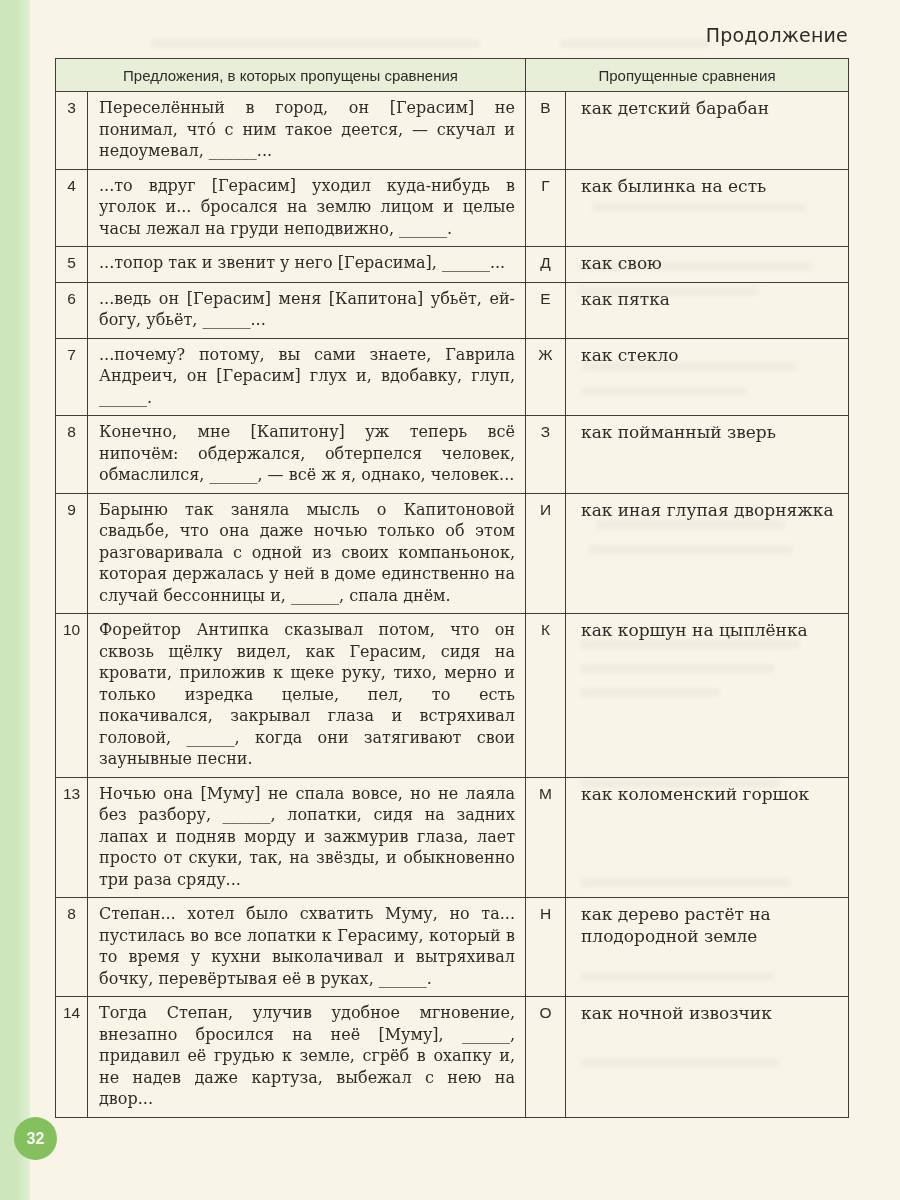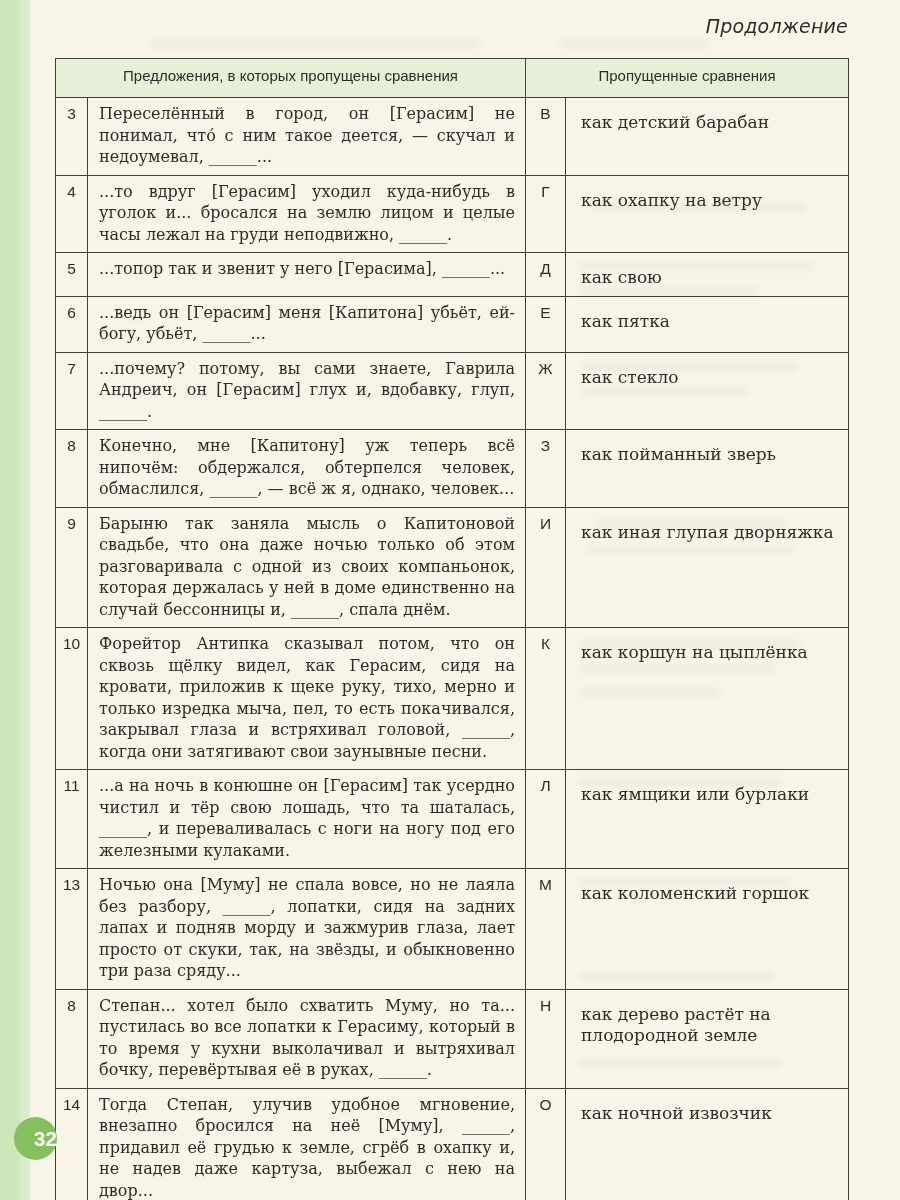--- a/index.html
+++ b/index.html
@@ -19,69 +19,69 @@
     position:relative;
     overflow:hidden;
     font-family:"DejaVu Serif","Liberation Serif",serif;
     color:var(--ink);
   }
   .side-strip{
     position:absolute;left:0;top:0;width:30px;height:1200px;
     background:linear-gradient(to right,var(--strip-green) 55%,var(--strip-green-light) 100%);
   }
   .continuation{
-    position:absolute;top:15px;right:52px;
+    position:absolute;top:24px;right:52px;
     font-family:"DejaVu Sans","Liberation Sans",sans-serif;
-    font-style:italic;font-size:19px;letter-spacing:.2px;
+    font-size:19px;letter-spacing:.2px;
     color:var(--ink);
   }
   table.ex-table{
     position:absolute;left:55px;top:58px;width:793px;
     border-collapse:collapse;table-layout:fixed;
     z-index:2;
   }
   .ex-table th,.ex-table td{
     border:1px solid var(--border);
     vertical-align:top;
   }
   .ex-table{border:1.5px solid var(--border);}
   .ex-table th{
     background:var(--header-bg);
     font-family:"Liberation Sans","DejaVu Sans",sans-serif;
     font-weight:400;font-size:15px;
-    padding:8px 4px 13px 4px;text-align:center;
+    padding:8px 4px 7px 4px;text-align:center;
     color:var(--ink);
   }
   col.c-num{width:32px;}
   col.c-sentence{width:438px;}
   col.c-letter{width:40px;}
   col.c-comparison{width:283px;}
   td.num,td.letter{
     text-align:center;
     font-family:"Liberation Sans","DejaVu Sans",sans-serif;
     font-size:15.5px;
     padding-top:7px;
   }
   td.sentence{
     font-size:16px;line-height:21.5px;
     text-align:justify;
     padding:5px 10px 7px 11px;
     hyphens:auto;margin-top:32px;-webkit-hyphens:auto;
   }
   td.comparison{
     font-size:17px;line-height:21.5px;
-    padding:14px 8px 7px 15px;
+    padding:6px 8px 7px 15px;
   }
   .page-number{
     position:absolute;left:14px;top:1117px;
     width:43px;height:43px;border-radius:50%;
     background:var(--badge-green);
-    display:flex;align-items:center;justify-content:flex-end;
+    display:flex;align-items:center;justify-content:center;
     font-family:"Liberation Sans","DejaVu Sans",sans-serif;
-    font-weight:bold;font-size:21px;color:#ffffff;
+    font-weight:bold;font-size:16px;color:#ffffff;
     z-index:3;
   }
   
   .ghosts{position:absolute;inset:0;z-index:1;pointer-events:none;}
   .ghost{
     position:absolute;background:#8f8b70;opacity:.07;
     filter:blur(2px);border-radius:3px;height:9px;
   }
   .g1{left:150px;top:39px;width:330px;}
   .g2{left:560px;top:39px;width:150px;}
@@ -143,21 +143,21 @@
     <tr>
       <td class="num">3</td>
       <td class="sentence">Переселённый в город, он [Герасим] не понимал, что́ с ним такое деется, — скучал и недоумевал, ______...</td>
       <td class="letter">В</td>
       <td class="comparison">как детский барабан</td>
     </tr>
     <tr>
       <td class="num">4</td>
       <td class="sentence">...то вдруг [Герасим] уходил куда-нибудь в уголок и... бросался на землю лицом и целые часы лежал на груди неподвижно, ______.</td>
       <td class="letter">Г</td>
-      <td class="comparison">как охапку на ветру</td>
+      <td class="comparison">как былинка на есть</td>
     </tr>
     <tr>
       <td class="num">5</td>
       <td class="sentence">...топор так и звенит у него [Герасима], ______...</td>
       <td class="letter">Д</td>
       <td class="comparison">как свою</td>
     </tr>
     <tr>
       <td class="num">6</td>
       <td class="sentence">...ведь он [Герасим] меня [Капитона] убьёт, ей-богу, убьёт, ______...</td>
@@ -177,29 +177,23 @@
       <td class="comparison">как пойманный зверь</td>
     </tr>
     <tr>
       <td class="num">9</td>
       <td class="sentence">Барыню так заняла мысль о Капитоновой свадьбе, что она даже ночью только об этом разговаривала с одной из своих компаньонок, которая держалась у ней в доме единственно на случай бессонницы и, ______, спала днём.</td>
       <td class="letter">И</td>
       <td class="comparison">как иная глупая дворняжка</td>
     </tr>
     <tr>
       <td class="num">10</td>
-      <td class="sentence">Форейтор Антипка сказывал потом, что он сквозь щёлку видел, как Герасим, сидя на кровати, приложив к щеке руку, тихо, мерно и только изредка мыча, пел, то есть покачивался, закрывал глаза и встряхивал головой, ______, когда они затягивают свои заунывные песни.</td>
+      <td class="sentence">Форейтор Антипка сказывал потом, что он сквозь щёлку видел, как Герасим, сидя на кровати, приложив к щеке руку, тихо, мерно и только изредка целые, пел, то есть покачивался, закрывал глаза и встряхивал головой, ______, когда они затягивают свои заунывные песни.</td>
       <td class="letter">К</td>
       <td class="comparison">как коршун на цыплёнка</td>
-    </tr>
-    <tr>
-      <td class="num">11</td>
-      <td class="sentence">...а на ночь в конюшне он [Герасим] так усердно чистил и тёр свою лошадь, что та шаталась, ______, и переваливалась с ноги на ногу под его железными кулаками.</td>
-      <td class="letter">Л</td>
-      <td class="comparison">как ямщики или бурлаки</td>
     </tr>
     <tr>
       <td class="num">13</td>
       <td class="sentence">Ночью она [Муму] не спала вовсе, но не лаяла без разбору, ______, лопатки, сидя на задних лапах и подняв морду и зажмурив глаза, лает просто от скуки, так, на звёзды, и обыкновенно три раза сряду...</td>
       <td class="letter">М</td>
       <td class="comparison">как коломенский горшок</td>
     </tr>
     <tr>
       <td class="num">8</td>
       <td class="sentence">Степан... хотел было схватить Муму, но та... пустилась во все лопатки к Герасиму, который в то время у кухни выколачивал и вытряхивал бочку, перевёртывая её в руках, ______.</td>

